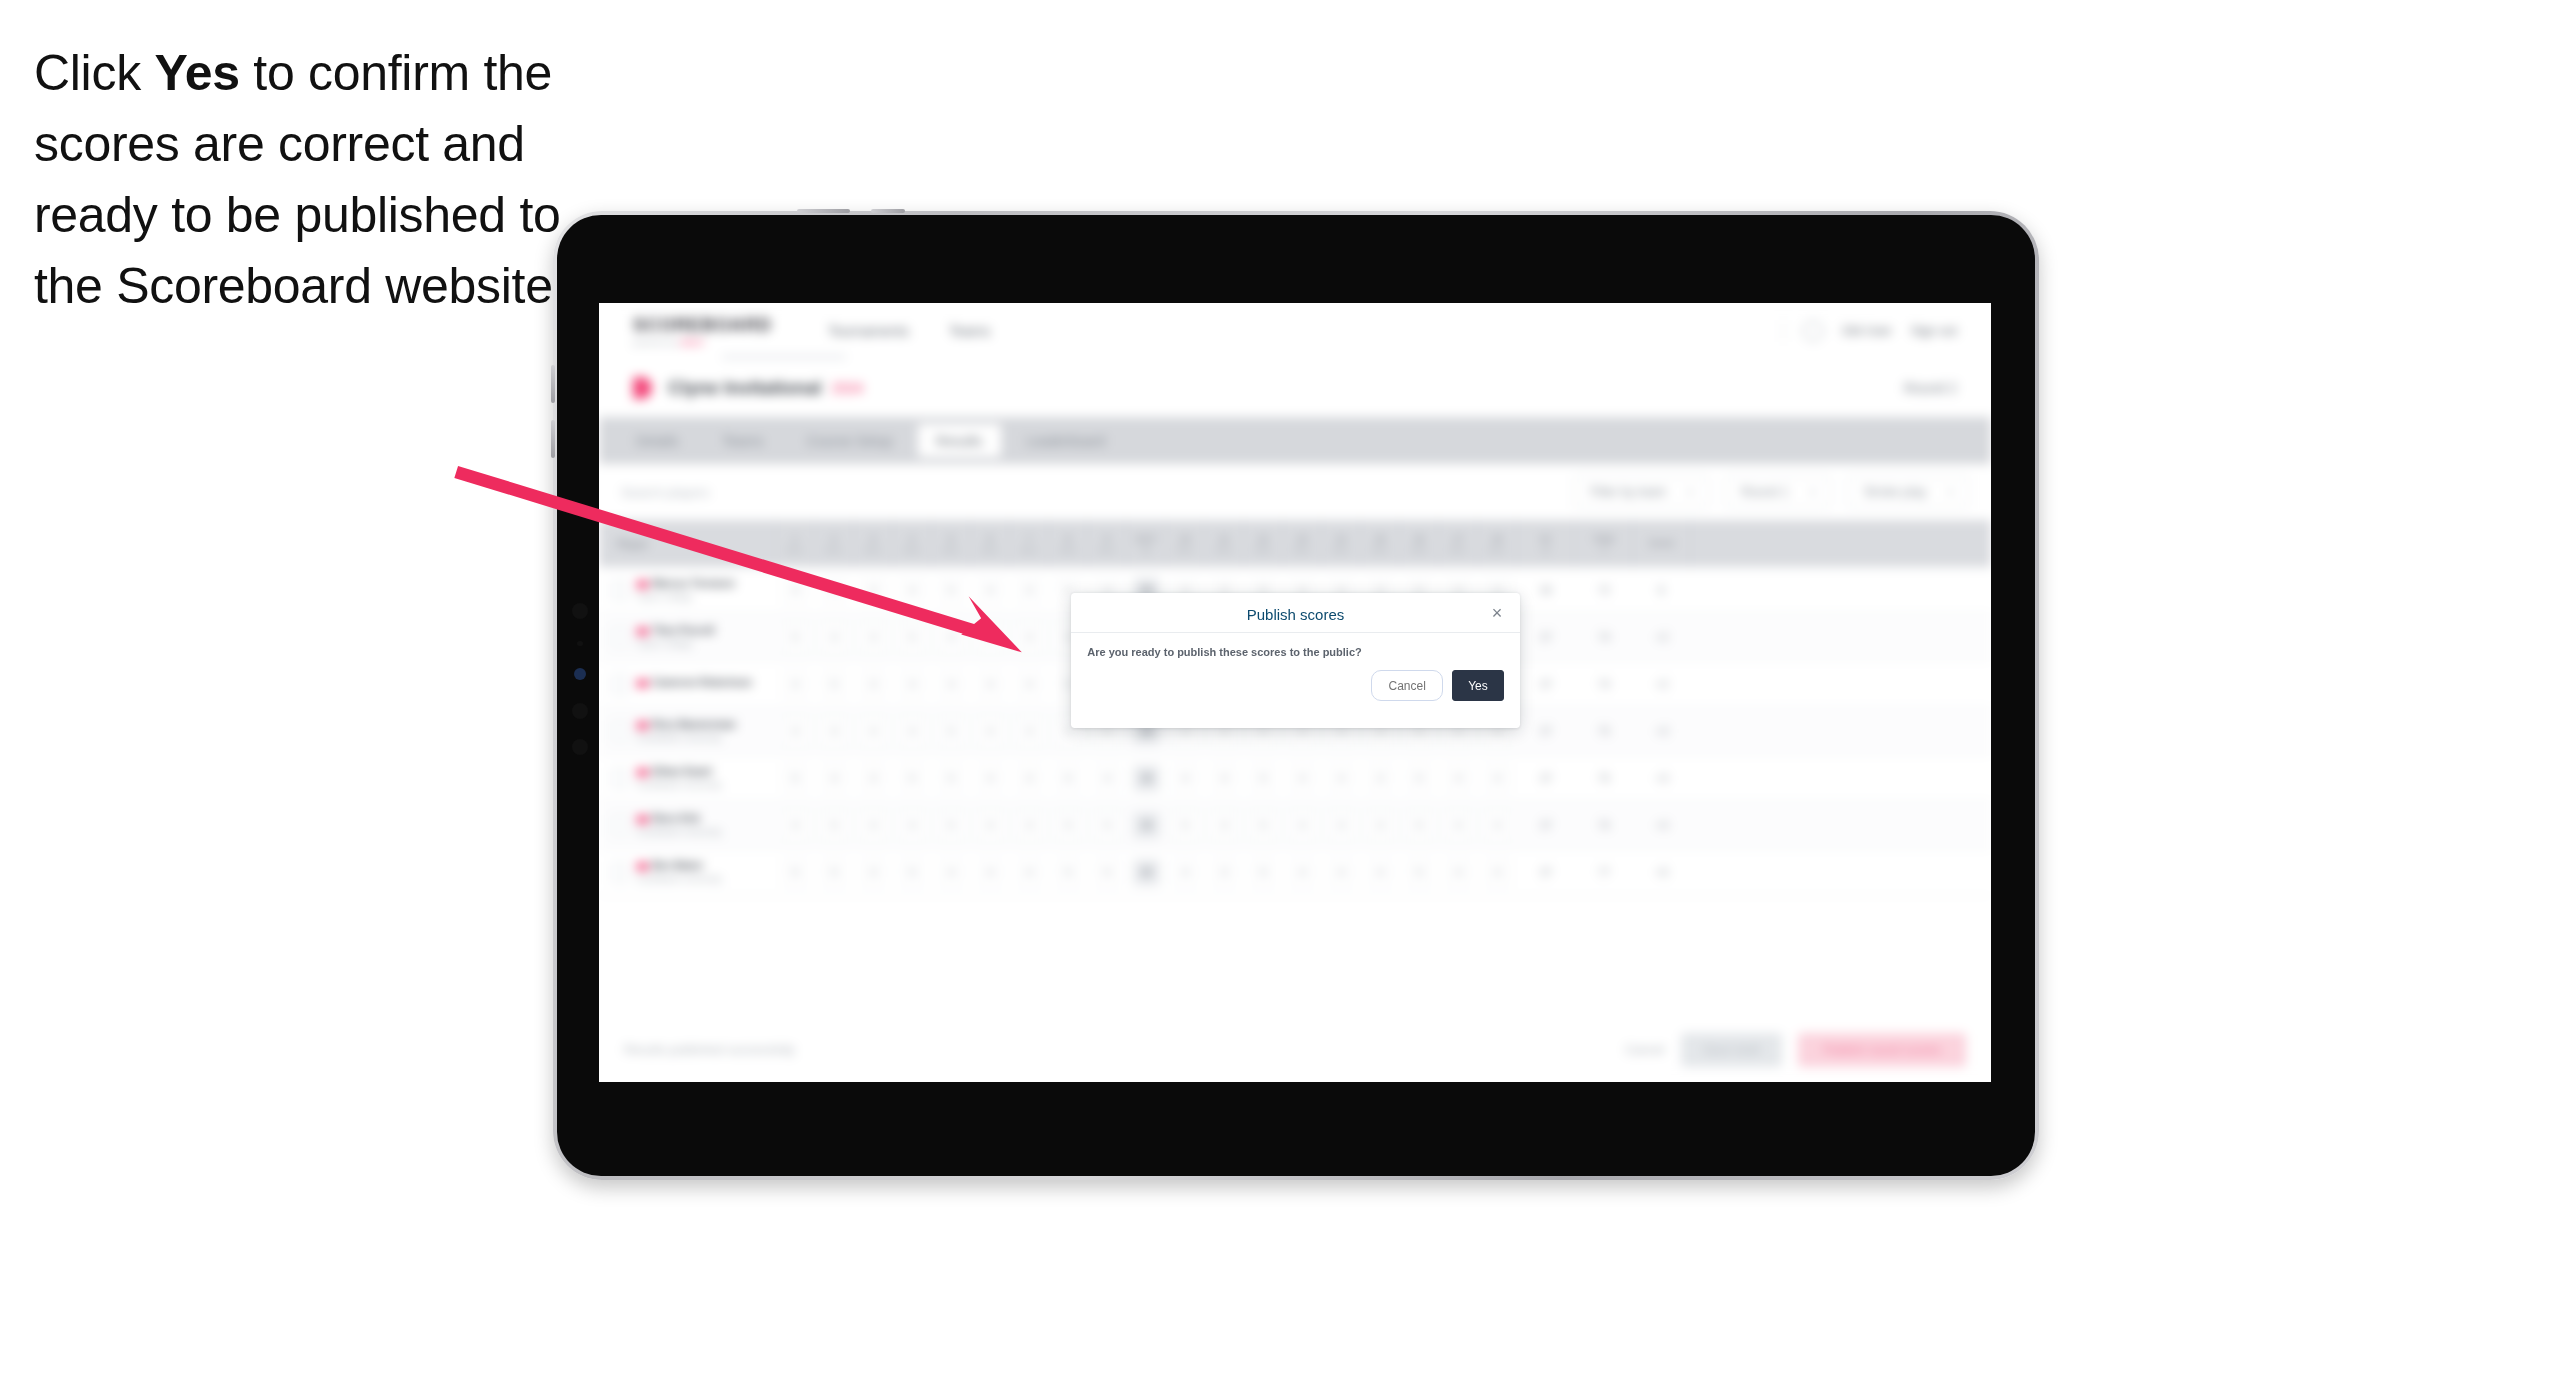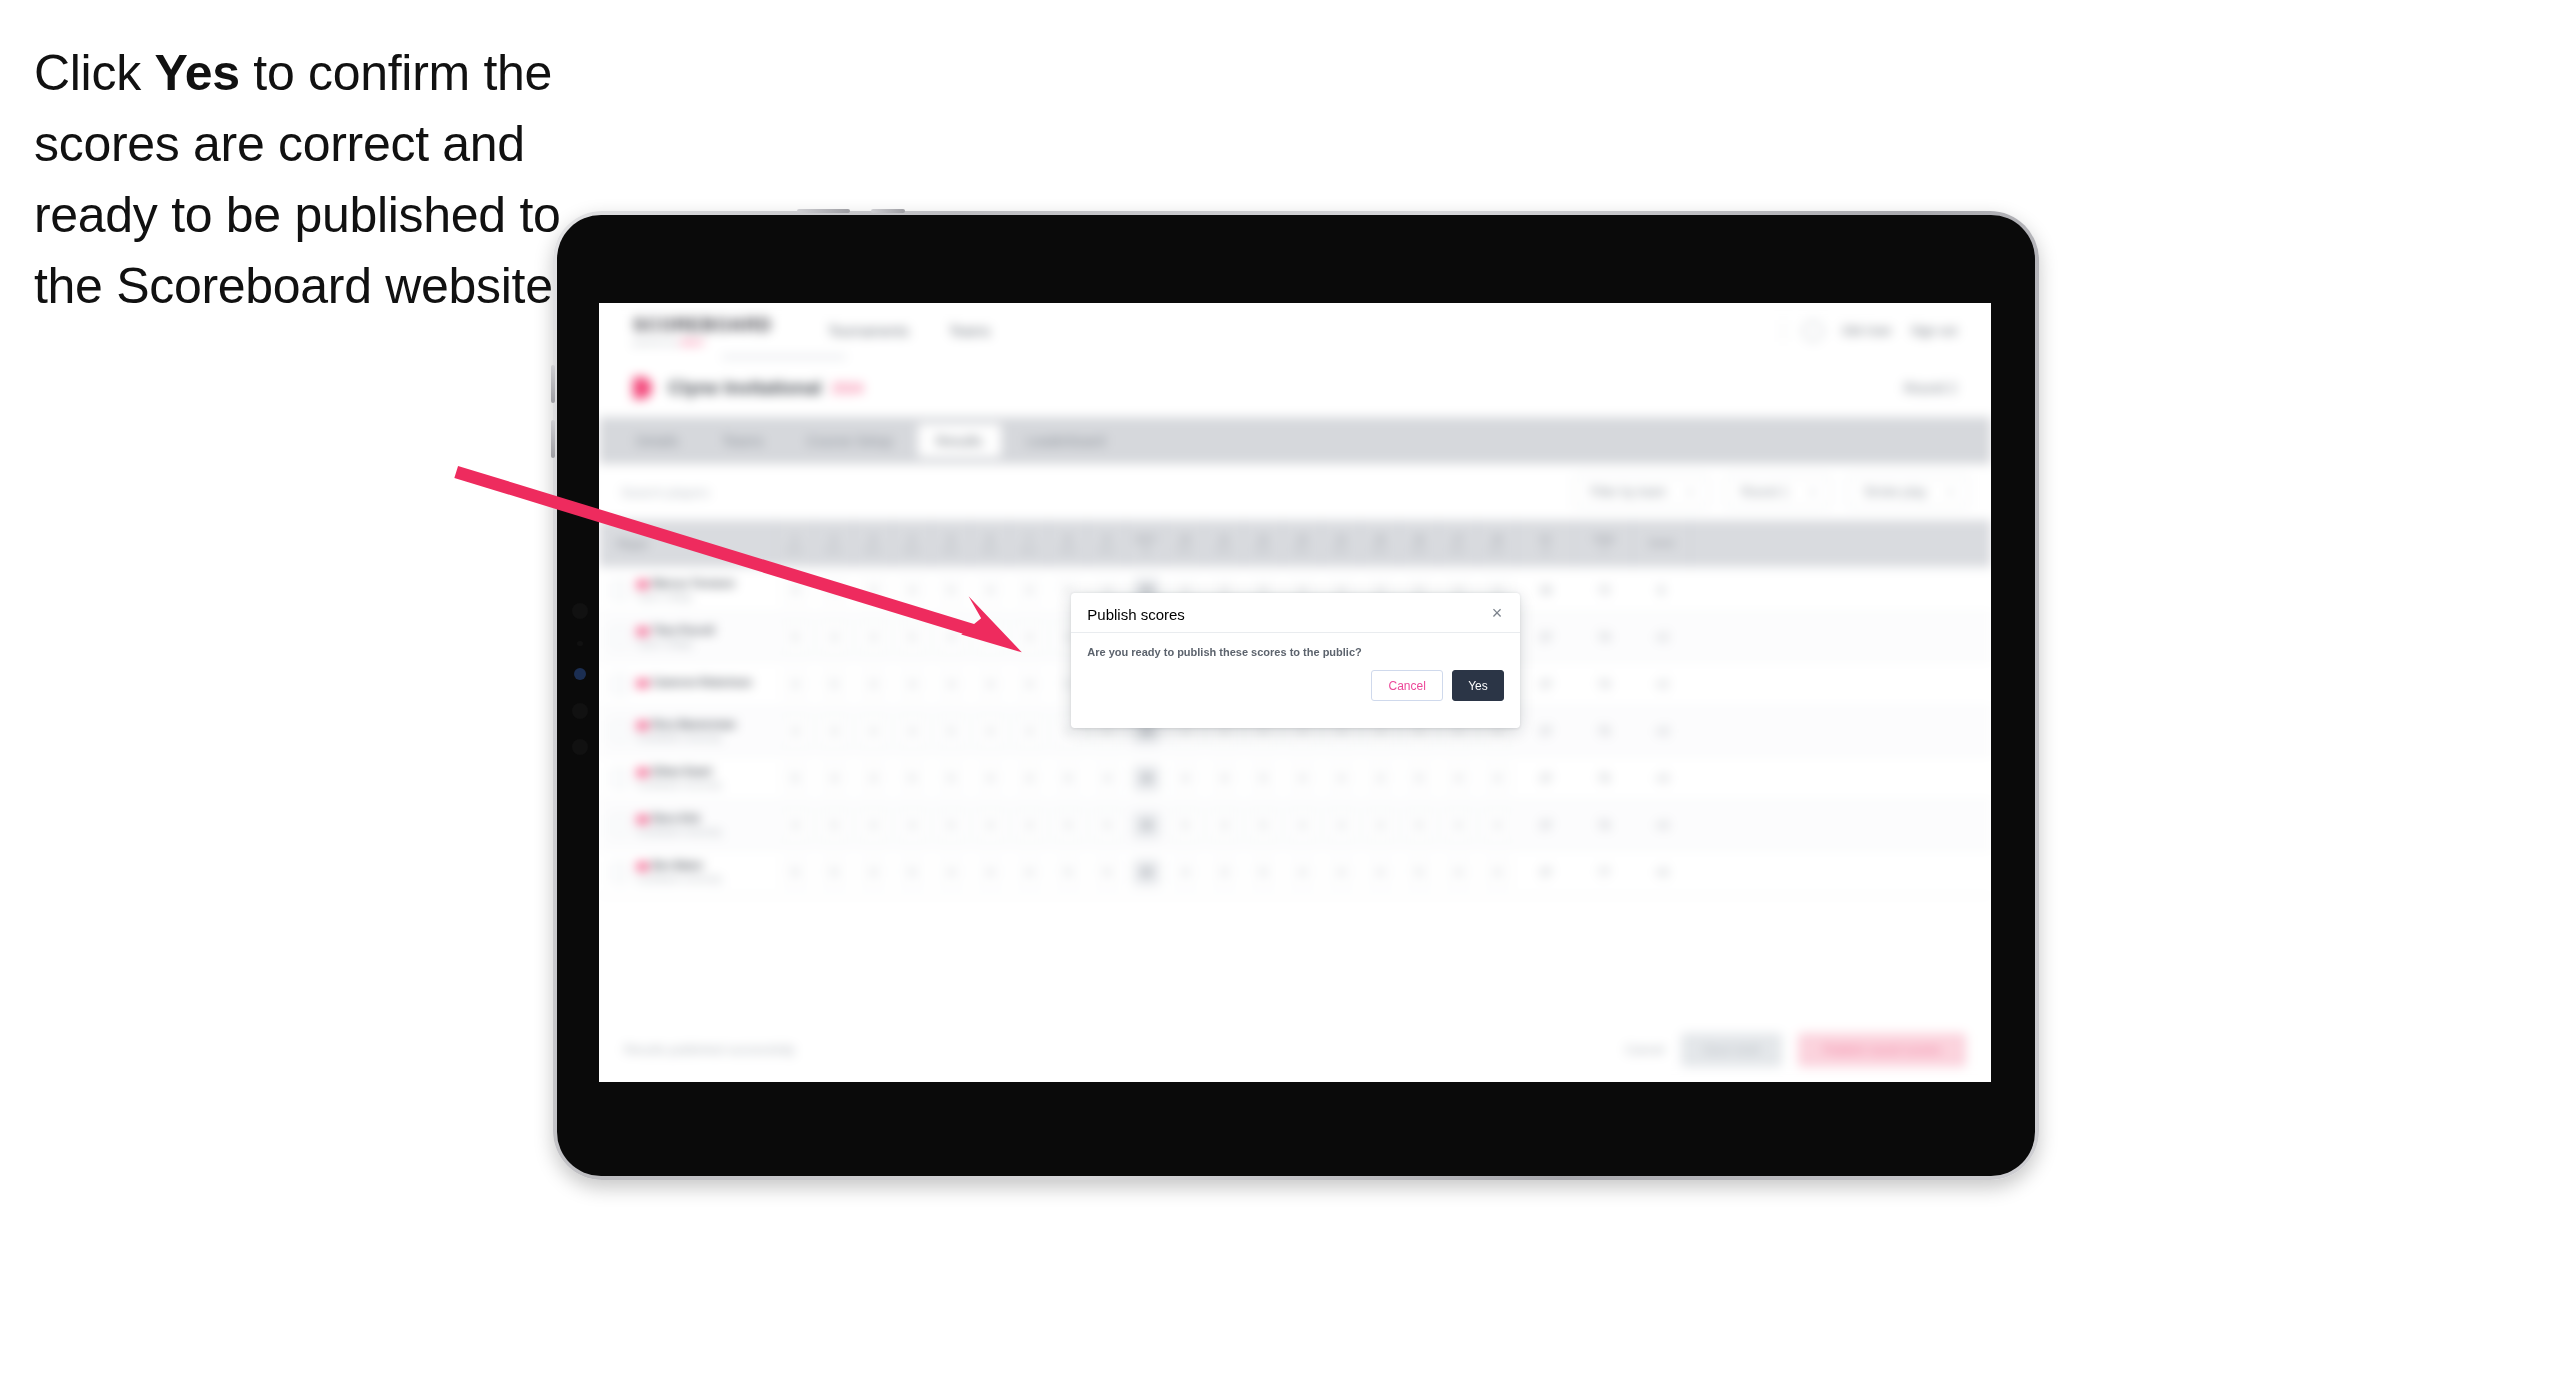--- a/index.html
+++ b/index.html
@@ -383,22 +383,23 @@
     z-index: 20;
     box-sizing: border-box;
   }
   #modal-header {
     position: relative;
     padding: 12.6px 16.3px 9.6px 16.3px;
     border-bottom: 0.7px solid #e9ecef;
   }
   #modal-title {
     font-size: 15px;
-    color: #000000;
+    color: #0c4a6e;
     font-weight: 400;
+    text-align: center;
   }
   #modal-close {
     position: absolute;
     right: 13.3px;
     top: 9px;
     font-size: 18px;
     line-height: 1;
     color: #7c838c;
     font-weight: 300;
     cursor: pointer;
@@ -415,22 +416,22 @@
   }
   #modal-footer {
     display: flex;
     justify-content: flex-end;
     gap: 9px;
     padding: 12px 16.3px 0 16.3px;
   }
   #btn-cancel {
     background: #ffffff;
     border: 0.7px solid #cfd9ec;
-    border-radius: 3px;
-    color: #ec4899;
+    border-radius: 10px;
+    color: #737373;
     font-size: 12px;
     padding: 6.7px 16.3px;
     cursor: pointer;
     font-family: "Liberation Sans", sans-serif;
   }
   #btn-yes {
     background: #2b3546;
     border: 0.7px solid #2b3546;
     border-radius: 3px;
     color: #ffffff;

